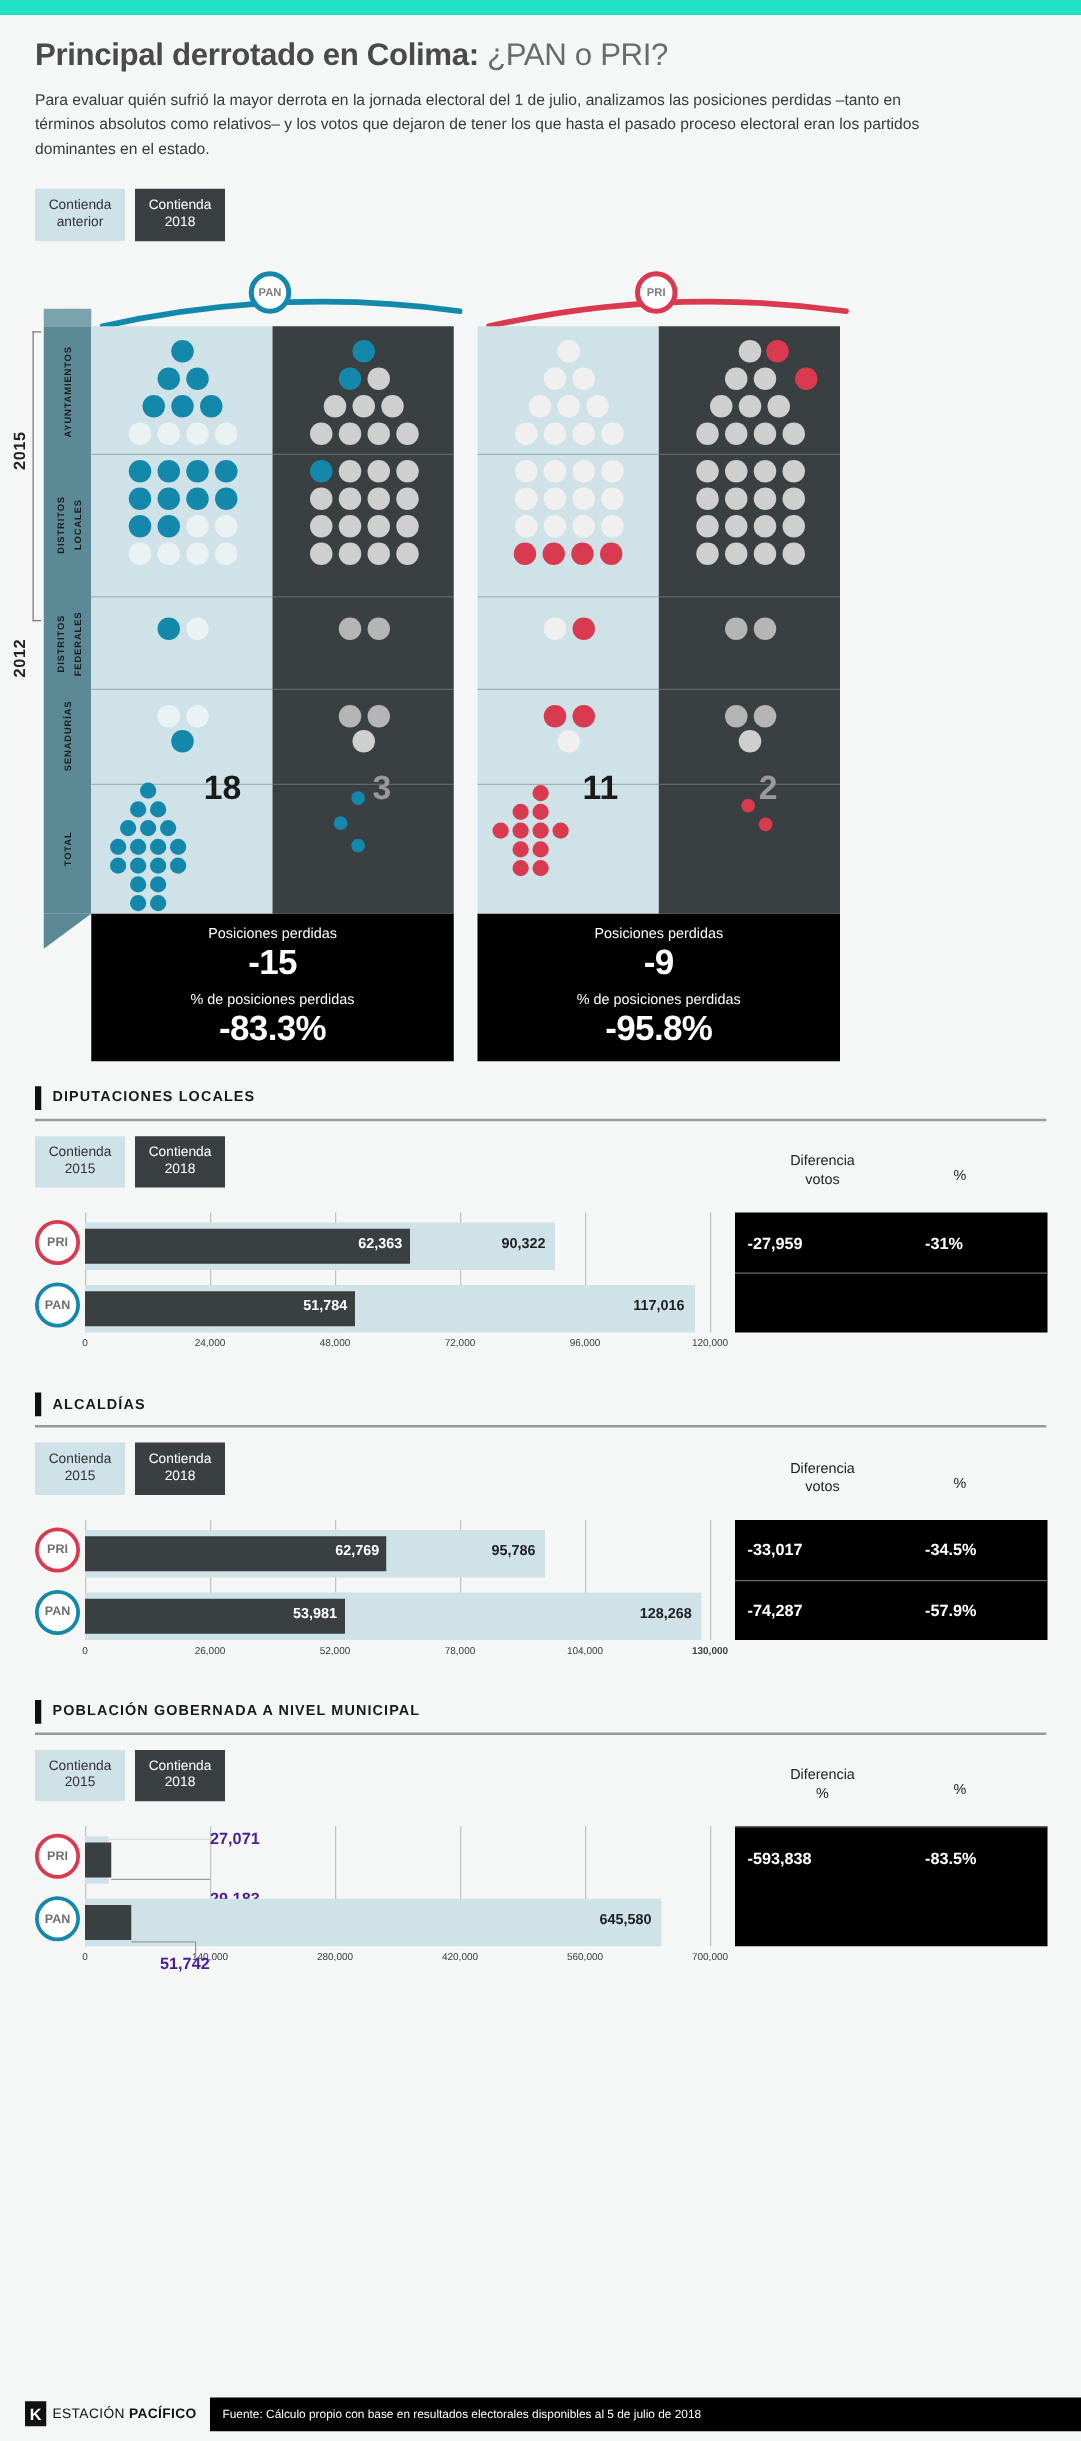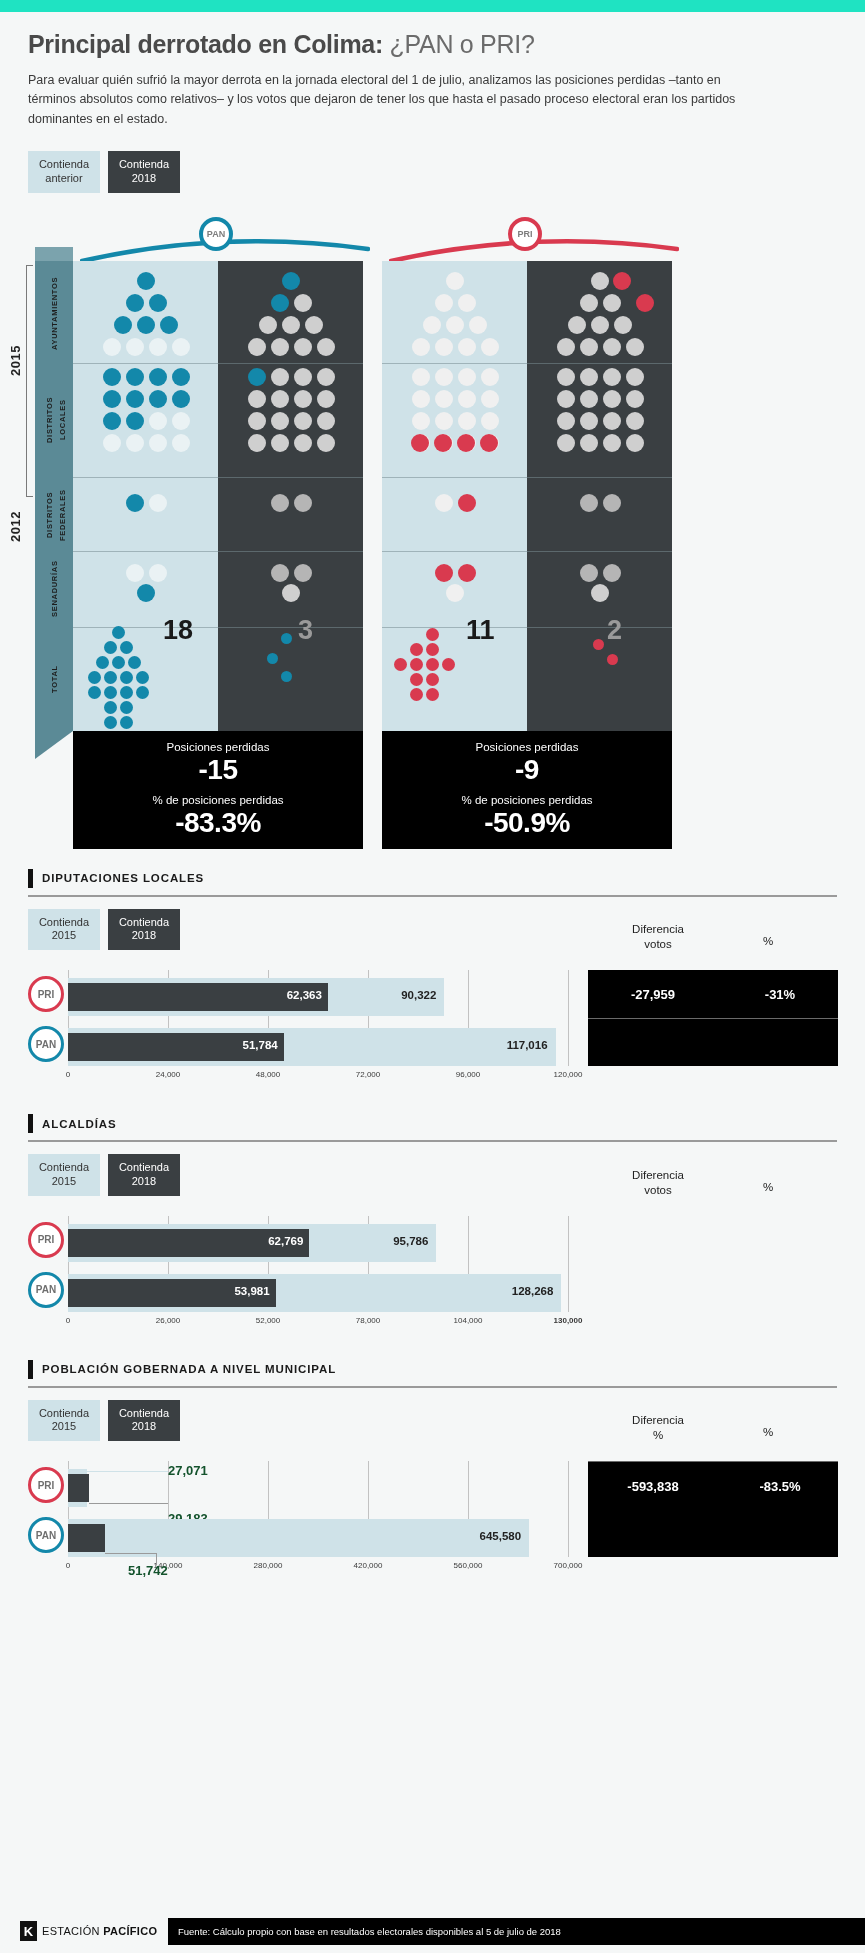--- a/index.html
+++ b/index.html
@@ -98,25 +98,25 @@
   .plogo {
     position: absolute; width: 36px; height: 36px; border-radius: 50%;
     background: #fff; display:flex; align-items:center; justify-content:center;
     font-size: 10px; font-weight: bold; color: #6f6f6f;
   }
   .plogo.pri { border: 3px solid #d93a4f; }
   .plogo.pan { border: 3px solid #1388aa; }
 
   .difhead { position: absolute; text-align: center; font-size: 11.5px; color: #222; line-height:1.3;}
   .diftable { position: absolute; background: #000; color: #fff; }
-  .difcell { font-size: 13px; font-weight: bold; text-align: center; }
+  .difcell { font-size: 13px; font-weight: bold; text-align: left; }
   .difsep { height: 1px; background: #6a6a6a; }
 
   .leader { position: absolute; background: #9a9a9a; }
-  .callout { position: absolute; font-size: 13px; font-weight: bold; color: #14532d; }
+  .callout { position: absolute; font-size: 13px; font-weight: bold; color: #4c1d95; }
 
   
   .footer { position: absolute; bottom: 0; left: 0; width: 865px; height: 44px; display: flex; align-items: center; }
   .brand { display:flex; align-items:center; gap:5px; padding-left: 20px; width: 168px; }
   .brand-k { width:17px; height:20px; background:#111; color:#fff; font-size:13px; font-weight:bold; display:flex;align-items:center;justify-content:center;}
   .brand-t { font-size: 11px; letter-spacing: .3px; color:#111; }
   .brand-t b { font-weight: bold; }
   .srcbar { flex:1; background:#000; color:#fff; height:27px; display:flex; align-items:center; padding-left:10px; font-size:9.5px; }
 </style>
 </head>
@@ -362,21 +362,21 @@
   <div class="footbox" style="left:73px; top:516px; width:290px; height:118px;">
     <div class="lbl">Posiciones perdidas</div>
     <div class="val">-15</div>
     <div class="lbl">% de posiciones perdidas</div>
     <div class="val">-83.3%</div>
   </div>
   <div class="footbox" style="left:382px; top:516px; width:290px; height:118px;">
     <div class="lbl">Posiciones perdidas</div>
     <div class="val">-9</div>
     <div class="lbl">% de posiciones perdidas</div>
-    <div class="val">-50.9%</div>
+    <div class="val">-95.8%</div>
   </div>
 </div>
 
 <div class="section" style="margin-top:14px;">
   <div class="sec-head">
     <div class="sec-bar"></div>
     <div class="sec-title">DIPUTACIONES LOCALES</div>
   </div>
   <div class="sec-rule"></div>
   <div class="legend-row" style="margin:12px 0 0 0;">
@@ -458,20 +458,31 @@
       <div class="bar curr" style="left: 40px; top: 27px; width: 241.419px; height: 28px;"></div>
       <div class="barval on-dark" style="left: 209.419px; top: 33px; width: 66px; text-align: right;">62,769</div>
       <div class="barval on-light" style="left: 330.408px; top: 33px; width: 70px; text-align: right;">95,786</div>
       <div class="plogo pan" style="left: 0px; top: 70px;">PAN</div>
       <div class="bar prev" style="left: 40px; top: 72px; width: 493.338px; height: 38px;"></div>
       <div class="bar curr" style="left: 40px; top: 77px; width: 207.619px; height: 28px;"></div>
       <div class="barval on-dark" style="left: 175.619px; top: 83px; width: 66px; text-align: right;">53,981</div>
       <div class="barval on-light" style="left: 455.338px; top: 83px; width: 70px; text-align: right;">128,268</div>
       <div class="difhead" style="left: 570px; top: -34px; width: 120px;"><span>Diferencia</span><br><span>votos</span></div>
       <div class="difhead" style="left: 710px; top: -22px; width: 60px;">%</div>
+      <div class="diftable" style="left: 560px; top: 14px; width: 250px; height: 96px;">
+        <div style="height: 48px; display: flex; align-items: center; justify-content: space-between; padding: 0px 18px 0px 10px;">
+          <div class="difcell" style="width: 110px;">-33,017</div>
+          <div class="difcell" style="width: 80px;">-34.5%</div>
+        </div>
+        <div class="difsep"></div>
+        <div style="height: 48px; display: flex; align-items: center; justify-content: space-between; padding: 0px 18px 0px 10px;">
+          <div class="difcell" style="width: 110px;">-74,287</div>
+          <div class="difcell" style="width: 80px;">-57.9%</div>
+        </div>
+      </div>
     </div>
 </div>
 
 <div class="section" style="margin-top:18px;">
   <div class="sec-head">
     <div class="sec-bar"></div>
     <div class="sec-title">POBLACIÓN GOBERNADA A NIVEL MUNICIPAL</div>
   </div>
   <div class="sec-rule"></div>
   <div class="legend-row" style="margin:12px 0 0 0;">

